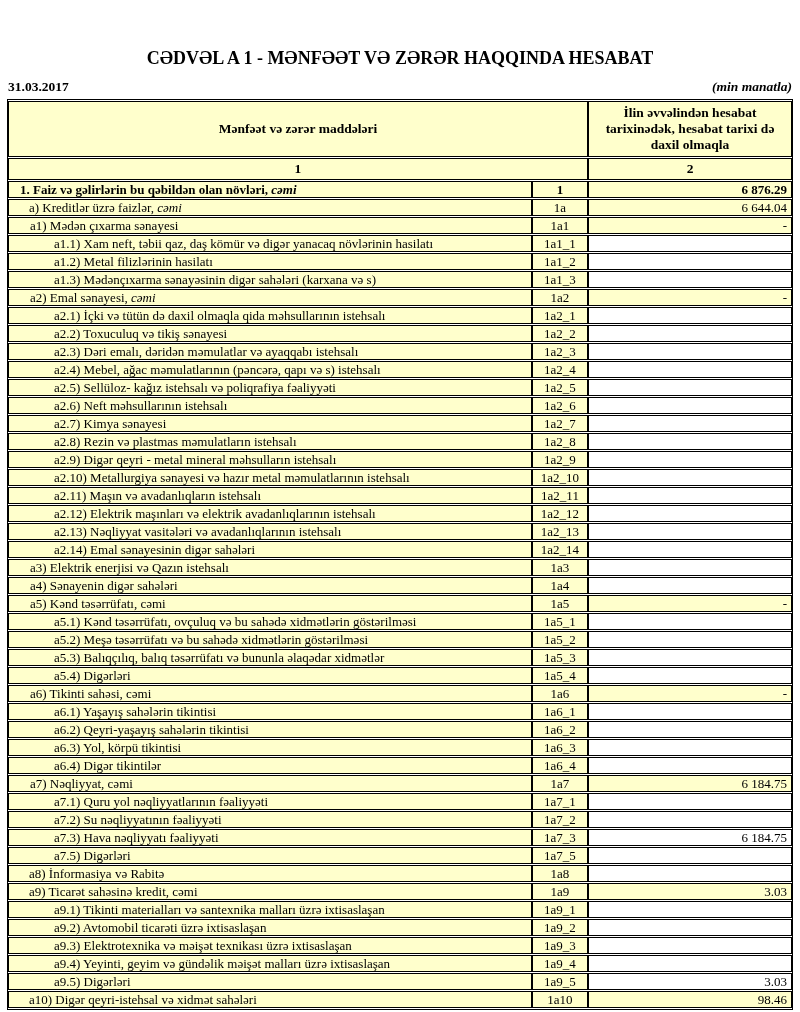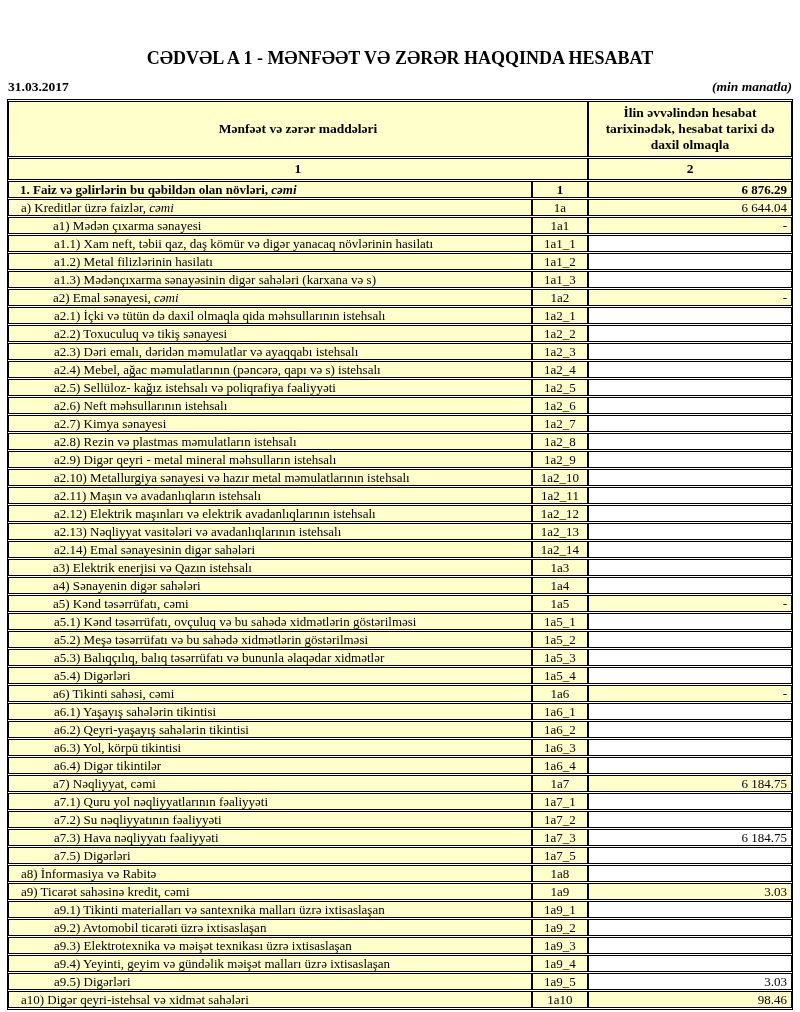--- a/index.html
+++ b/index.html
@@ -75,22 +75,22 @@
     padding: 0;
   }
   td {
     height: 17px;
     font-size: 13px;
     line-height: 15px;
     padding: 0 3px;
     vertical-align: middle;
   }
   td.c-label.lvl0 { padding-left: 11px; }
-  td.c-label.lvl1 { padding-left: 12px; }
-  td.c-label.lvl2 { padding-left: 44px; }
+  td.c-label.lvl1 { padding-left: 20px; }
+  td.c-label.lvl2 { padding-left: 21px; }
   td.c-label.lvl3 { padding-left: 45px; }
   td.c-code { text-align: center; }
   td.c-val { text-align: right; padding-right: 4px; }
   td.c-val.white { background: #ffffff; }
   td.b, th.b { font-weight: bold; }
 </style>
 </head>
 <body>
 
 <div class="page">

